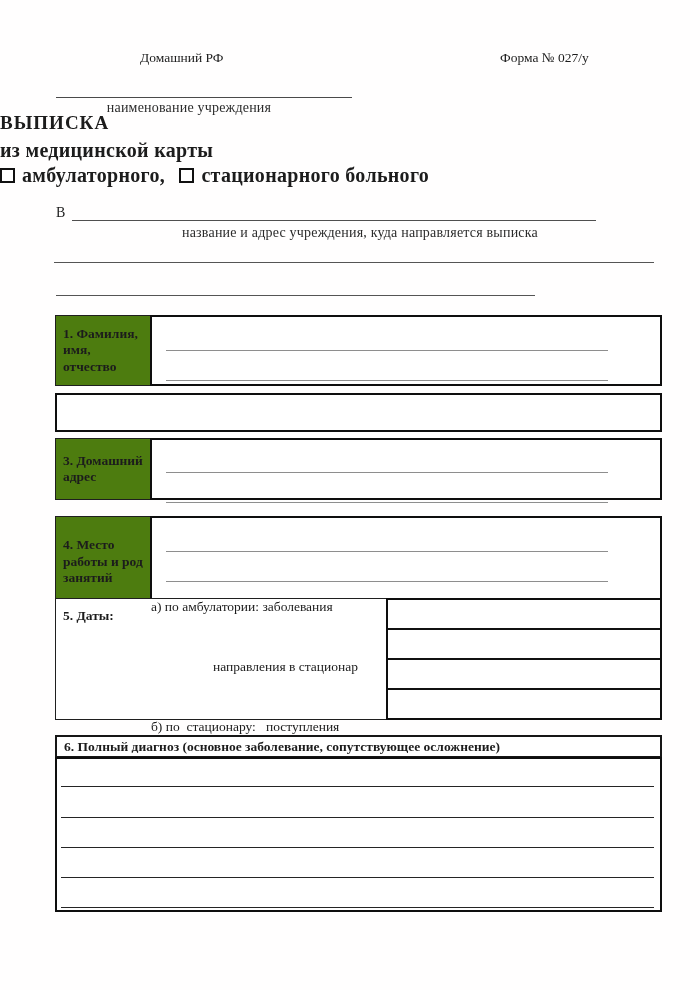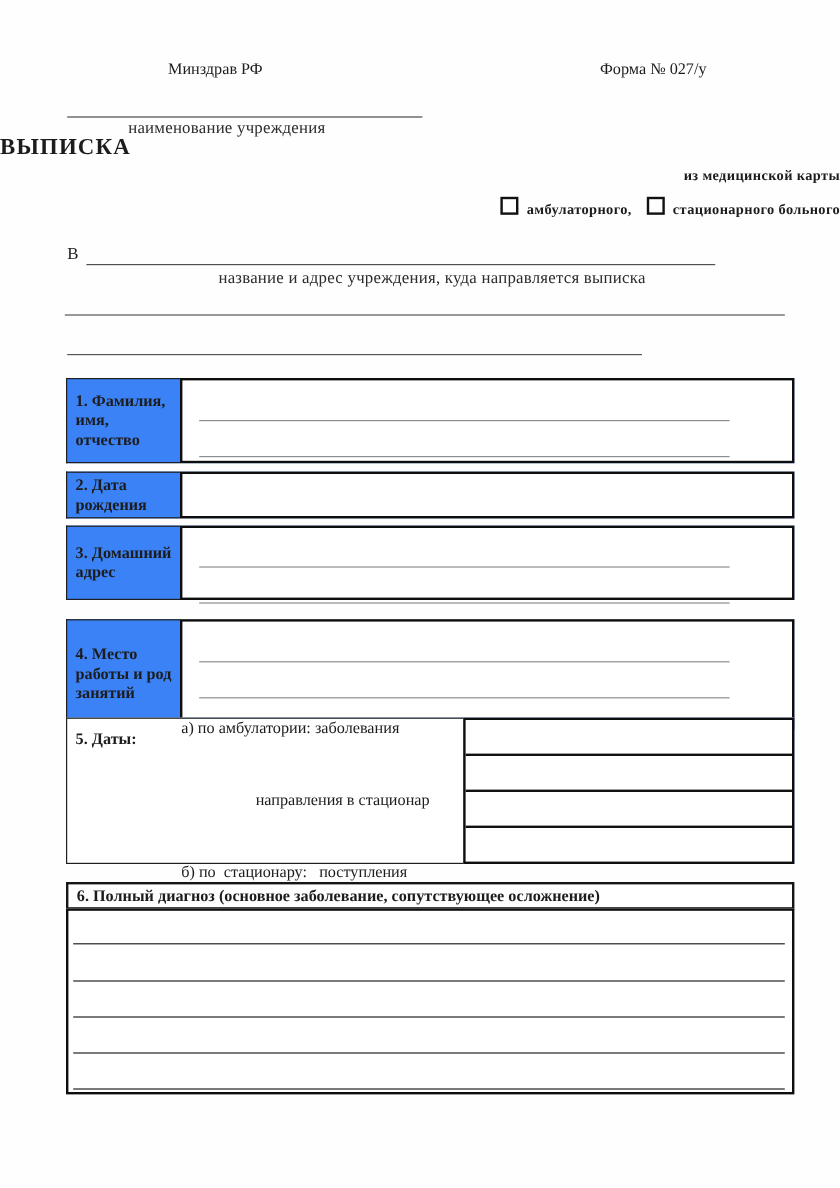--- a/index.html
+++ b/index.html
@@ -21,43 +21,43 @@
   .small-caption {
     font-size:14px; color:#2b2b2b; text-align:center; letter-spacing:0.2px;
   }
 
   
   .title-main {
     width:700px; text-align:left;
     font-size:19px; font-weight:bold; letter-spacing:1px;
   }
   .title-sub {
-    width:700px; text-align:right;
-    font-size:12px; font-weight:bold; letter-spacing:0.3px;
+    width:700px; text-align:left;
+    font-size:20px; font-weight:bold; letter-spacing:0.3px;
   }
   .cb {
     display:inline-block; width:11px; height:11px;
     border:2px solid #111; background:#fff;
     vertical-align:-1px; margin-right:7px;
   }
   .cb-gap { margin-left:9px; }
 
   
   .dest-row { display:flex; align-items:flex-end; }
   .dest-prefix { font-size:14px; line-height:1; padding-bottom:1px; }
   .fill { border-bottom:1.2px solid #4f4f4f; }
   .dest-fill { flex:1; margin-left:7px; height:15px; }
 
   
   .wline { border-bottom:1.3px solid #555; }
 
   
   .frow {
     position:absolute; left:55px; width:607px;
-    display:flex; box-sizing:border-box; background:#3b82f6;
+    display:flex; box-sizing:border-box; background:#4d7c0f;
   }
   .label-cell {
     width:95px; box-sizing:border-box;
     border:1.5px solid #1f1f1f; border-right:none;
     display:flex; align-items:center;
     padding:2px 3px 2px 7px;
     font-weight:bold; font-size:13.5px; line-height:1.22;
   }
   .input-cell {
     flex:1; position:relative; box-sizing:border-box;
@@ -109,21 +109,21 @@
   .d-line {
     position:absolute; left:4px; right:6px;
     border-bottom:1.4px solid #242424;
   }
 </style>
 </head>
 <body>
 
 <div class="page">
 
-  <div class="abs hdr-text" style="left:140px; top:50px;">Минздрав РФ</div>
+  <div class="abs hdr-text" style="left:140px; top:50px;">Домашний РФ</div>
   <div class="abs hdr-text" style="left:500px; top:50px;">Форма № 027/у</div>
 
   <div class="abs org-line" style="left:56px; top:84px; width:296px; height:13px;"></div>
   <div class="abs small-caption" style="left:56px; top:100px; width:266px;">наименование учреждения</div>
 
   <div class="abs title-main" style="left:0; top:112px;">ВЫПИСКА</div>
   <div class="abs title-sub" style="left:0; top:139px;">из медицинской карты</div>
   <div class="abs title-sub" style="left:0; top:164px;">
     <span class="cb"></span><span>амбулаторного,</span>
     <span class="cb cb-gap"></span><span>стационарного больного</span>
@@ -140,21 +140,20 @@
 
   <div class="frow" style="top:315px; height:71px;">
     <div class="label-cell">1. Фамилия, имя, отчество</div>
     <div class="input-cell">
       <div class="u-line" style="top:33px;"></div>
       <div class="u-line" style="top:63px;"></div>
     </div>
   </div>
 
   <div class="frow" style="top:393px; height:39px;">
-    <div class="label-cell">2. Дата рождения</div>
     <div class="input-cell"></div>
   </div>
 
   <div class="frow" style="top:438px; height:62px;">
     <div class="label-cell">3. Домашний адрес</div>
     <div class="input-cell">
       <div class="u-line" style="top:32px;"></div>
       <div class="u-line" style="top:62px;"></div>
     </div>
   </div>

